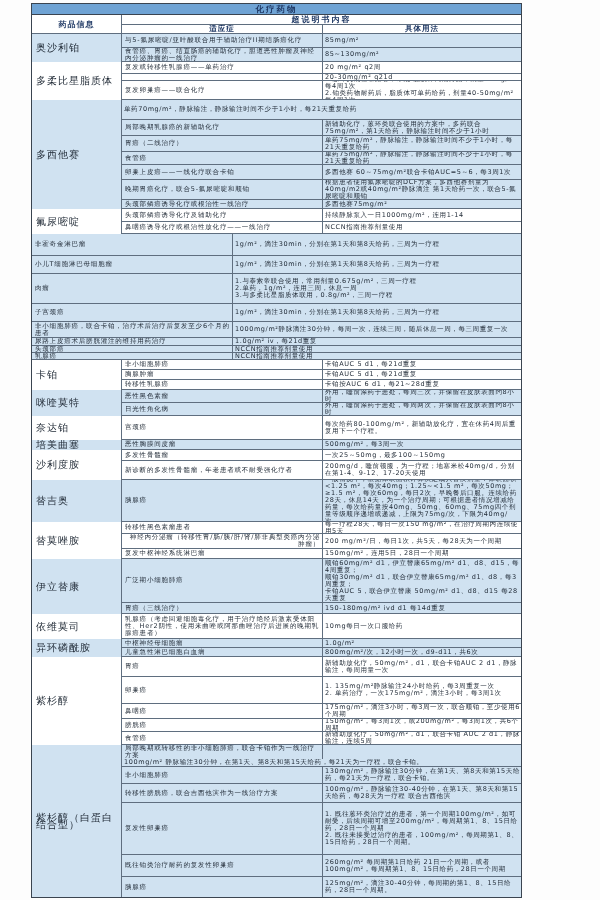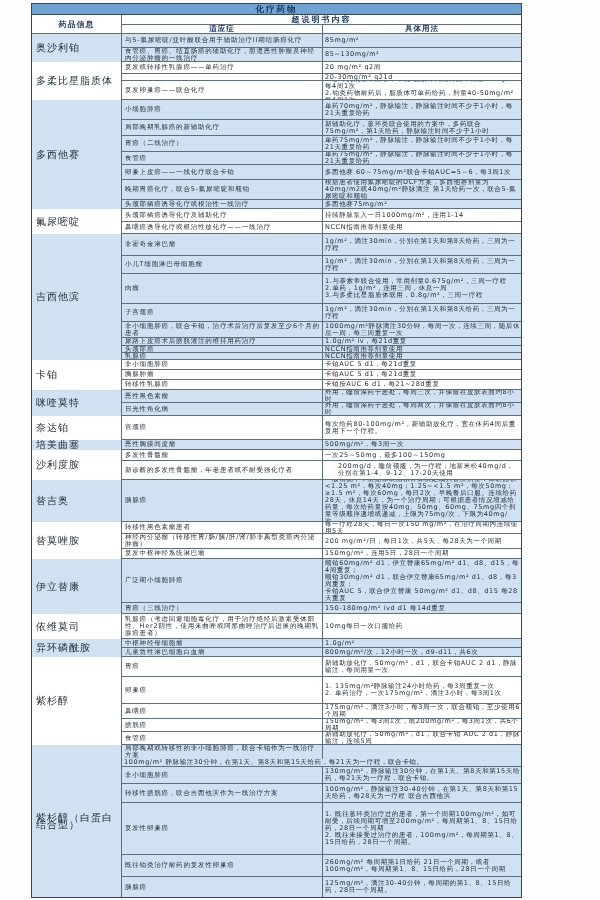--- a/index.html
+++ b/index.html
@@ -104,21 +104,20 @@
             <div class="ind-cell">复发卵巢癌——联合化疗</div>
             <div class="use-cell">1.蒽环类既往暴露者，常规-脂质体间隔方案，剂量50mg/m² 每4周1次
 2.铂类药物耐药后，脂质体可单药给药，剂量40-50mg/m² 每4周1次</div>
           </div>
         </div>
       </div>
       <div class="drug-block shade">
         <div class="name-cell">多西他赛</div>
         <div class="rows">
           <div class="subrow" style="height: 20px;">
-            <div class="ind-cell">小细胞肺癌</div>
             <div class="use-cell">单药70mg/m²，静脉输注，静脉输注时间不少于1小时，每21天重复给药</div>
           </div>
           <div class="subrow" style="height: 16px;">
             <div class="ind-cell">局部晚期乳腺癌的新辅助化疗</div>
             <div class="use-cell">新辅助化疗，蒽环类联合使用的方案中，多药联合75mg/m²，第1天给药，静脉输注时间不少于1小时</div>
           </div>
           <div class="subrow" style="height: 16px;">
             <div class="ind-cell">胃癌（二线治疗）</div>
             <div class="use-cell">单药75mg/m²，静脉输注，静脉输注时间不少于1小时，每21天重复给药</div>
           </div>
@@ -147,21 +146,20 @@
             <div class="ind-cell">头颈部鳞癌诱导化疗及辅助化疗</div>
             <div class="use-cell">持续静脉泵入一日1000mg/m²，连用1-14</div>
           </div>
           <div class="subrow" style="height: 12px;">
             <div class="ind-cell">鼻咽癌诱导化疗或根治性放化疗——一线治疗</div>
             <div class="use-cell">NCCN指南推荐剂量使用</div>
           </div>
         </div>
       </div>
       <div class="drug-block shade">
-        <div class="name-cell">吉西他滨</div>
         <div class="rows">
           <div class="subrow" style="height: 22px;">
             <div class="ind-cell">非霍奇金淋巴瘤</div>
             <div class="use-cell">1g/m²，滴注30min，分别在第1天和第8天给药，三周为一疗程</div>
           </div>
           <div class="subrow" style="height: 18px;">
             <div class="ind-cell">小儿T细胞淋巴母细胞瘤</div>
             <div class="use-cell">1g/m²，滴注30min，分别在第1天和第8天给药，三周为一疗程</div>
           </div>
           <div class="subrow" style="height: 30px;">
@@ -240,21 +238,21 @@
           </div>
         </div>
       </div>
       <div class="drug-block">
         <div class="name-cell">沙利度胺</div>
         <div class="rows">
           <div class="subrow" style="height: 11px;">
             <div class="ind-cell">多发性骨髓瘤</div>
             <div class="use-cell">一次25～50mg，最多100～150mg</div>
           </div>
-          <div class="subrow" style="height: 19px; gap: 13px;">
+          <div class="subrow" style="height: 19px;">
             <div class="ind-cell">新诊断的多发性骨髓瘤，年老患者或不耐受强化疗者</div>
             <div class="use-cell">200mg/d，睡前顿服，为一疗程；地塞米松40mg/d，分别在第1-4、9-12、17-20天使用</div>
           </div>
         </div>
       </div>
       <div class="drug-block shade">
         <div class="name-cell">替吉奥</div>
         <div class="rows">
           <div class="subrow" style="height: 42px;">
             <div class="ind-cell">胰腺癌</div>
@@ -262,21 +260,21 @@
           </div>
         </div>
       </div>
       <div class="drug-block">
         <div class="name-cell">替莫唑胺</div>
         <div class="rows">
           <div class="subrow" style="height: 12px;">
             <div class="ind-cell">转移性黑色素瘤患者</div>
             <div class="use-cell">每一疗程28天，每日一次150 mg/m²，在治疗周期内连续使用5天</div>
           </div>
-          <div class="subrow" style="height: 15px;">
+          <div class="subrow" style="height: 15px; text-align: right;">
             <div class="ind-cell">神经内分泌瘤（转移性胃/肠/胰/肝/肾/肺非典型类癌内分泌肿瘤）</div>
             <div class="use-cell">200 mg/m²/日，每日1次，共5天，每28天为一个周期</div>
           </div>
           <div class="subrow" style="height: 10px;">
             <div class="ind-cell">复发中枢神经系统淋巴瘤</div>
             <div class="use-cell">150mg/m²，连用5日，28日一个周期</div>
           </div>
         </div>
       </div>
       <div class="drug-block shade">

